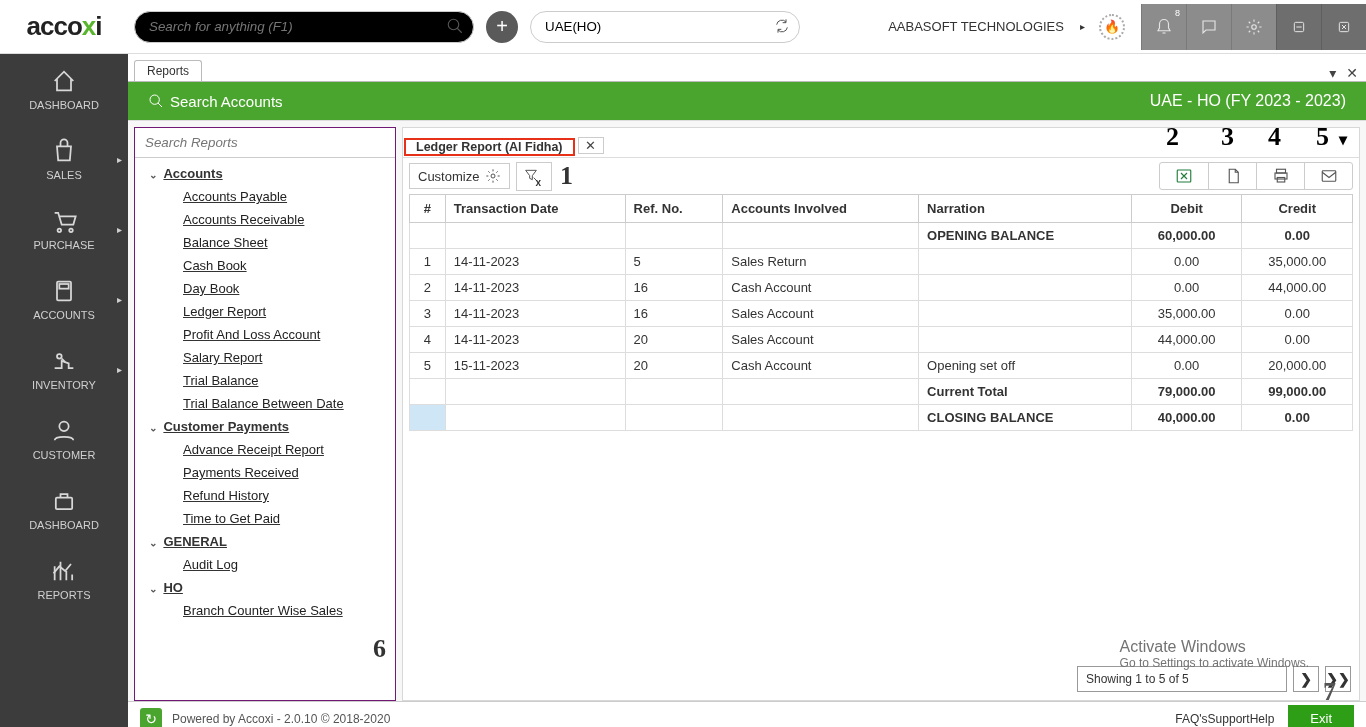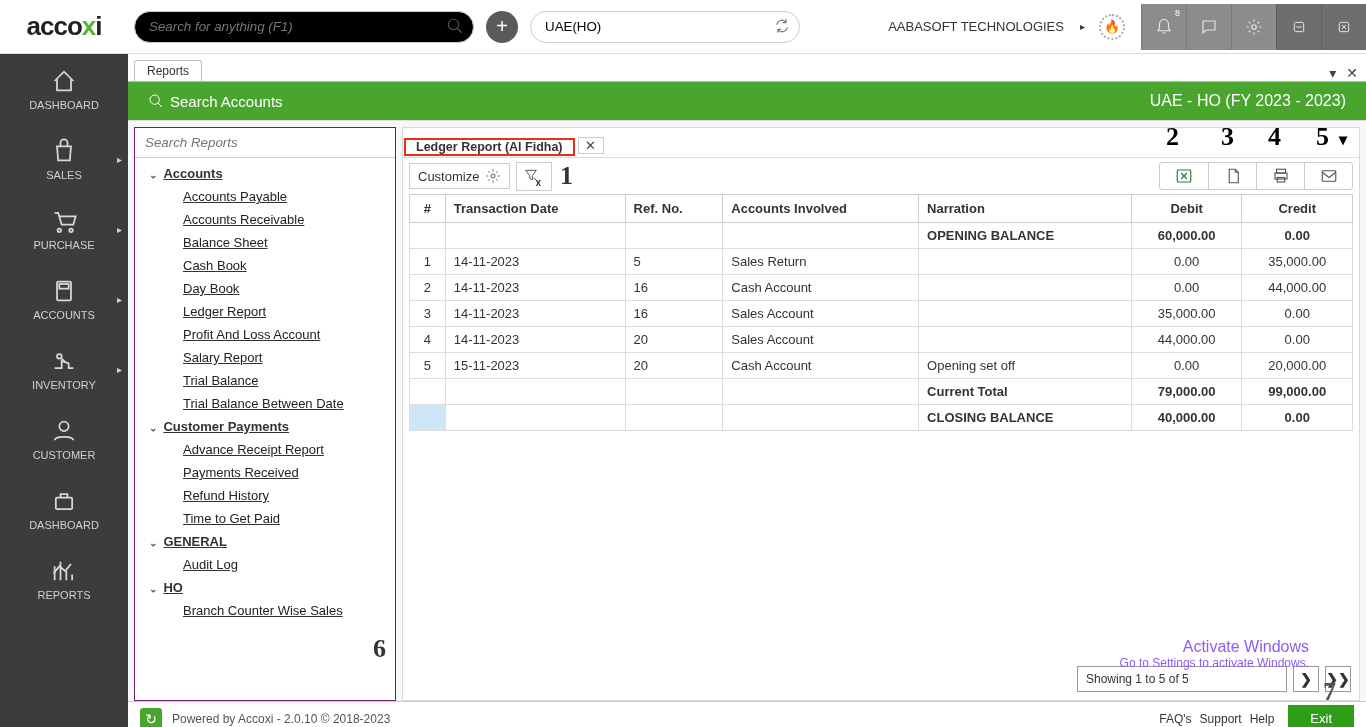--- a/index.html
+++ b/index.html
@@ -70,26 +70,26 @@
   table.ledger th.r, table.ledger td.r { text-align:center;}
   table.ledger th.c, table.ledger td.c { text-align:center;}
   table.ledger td { border:1px solid #ddd; padding:5px 8px; }
   table.ledger tr.bold td { font-weight:600;}
   table.ledger tr.closing td:first-child { background:#cfe6f7;}
   .pagination { display:flex; align-items:center; justify-content:flex-end; gap:6px; padding:8px; position:relative;}
   .pagination .box { border:1px solid #999; height:26px; width:210px; display:flex; align-items:center; padding:0 8px; font-size:12px;}
   .pagination .pbtn { width:26px; height:26px; border:1px solid #999; display:flex; align-items:center; justify-content:center; font-size:14px; cursor:pointer; font-weight:700;}
   .annot6 { position:absolute; left:-30px; top:-24px; font-family:"Times New Roman",serif; font-size:26px; font-weight:700;}
   
-  .watermark { position:absolute; right:50px; bottom:30px; color:#8b5cf6; font-size:16px; text-align:right; pointer-events:none;margin-top:9px;}
+  .watermark { position:absolute; right:50px; bottom:30px; color:#737373; font-size:16px; text-align:left; pointer-events:none;margin-top:9px;}
   .watermark .wm2{ font-size:12px;}
   
   .footer { height:34px; border-top:1px solid #ccc; display:flex; align-items:center; padding:0 12px; font-size:12px; color:#555; background:#fff; position:relative;}
   .footer .fic { width:22px; height:22px; background:#4aa52e; border-radius:3px; margin-right:10px; display:flex; align-items:center; justify-content:center; color:#fff; font-size:14px;}
-  .footer .links { margin-left:auto; display:flex; gap:8px;}
+  .footer .links { margin-left:auto; display:flex; gap:0;}
   .footer .links a { color:#333; text-decoration:none; cursor:pointer;}
   .exit-btn { background:#2f9e17; color:#fff; padding:6px 22px; margin-left:14px; cursor:pointer; font-size:13px;}
   .annot7 { position:absolute; right:30px; bottom:28px; font-family:"Times New Roman",serif; font-size:26px; font-weight:700;}
   
   .ico16{width:16px;height:16px;stroke:#555;fill:none;stroke-width:1.5;}
   .ico18{width:18px;height:18px;stroke:#555;fill:none;stroke-width:1.5;}
 </style>
 </head>
 <body>
 
@@ -433,21 +433,21 @@
           <div class="watermark">
             <div>Activate Windows</div>
             <div class="wm2">Go to Settings to activate Windows.</div>
           </div>
         </div>
       </div>
     </div>
 
     <div class="footer">
       <div class="fic">↻</div>
-      <span>Powered by Accoxi - 2.0.10 © 2018-2023</span>
+      <span>Powered by Accoxi - 2.0.10 © 2018-2020</span>
       <div class="links">
         <a>FAQ's</a>
         <a>Support</a>
         <a>Help</a>
       </div>
       <div class="exit-btn">Exit</div>
       <span class="annot7">7</span>
     </div>
   </div>
 </div>

